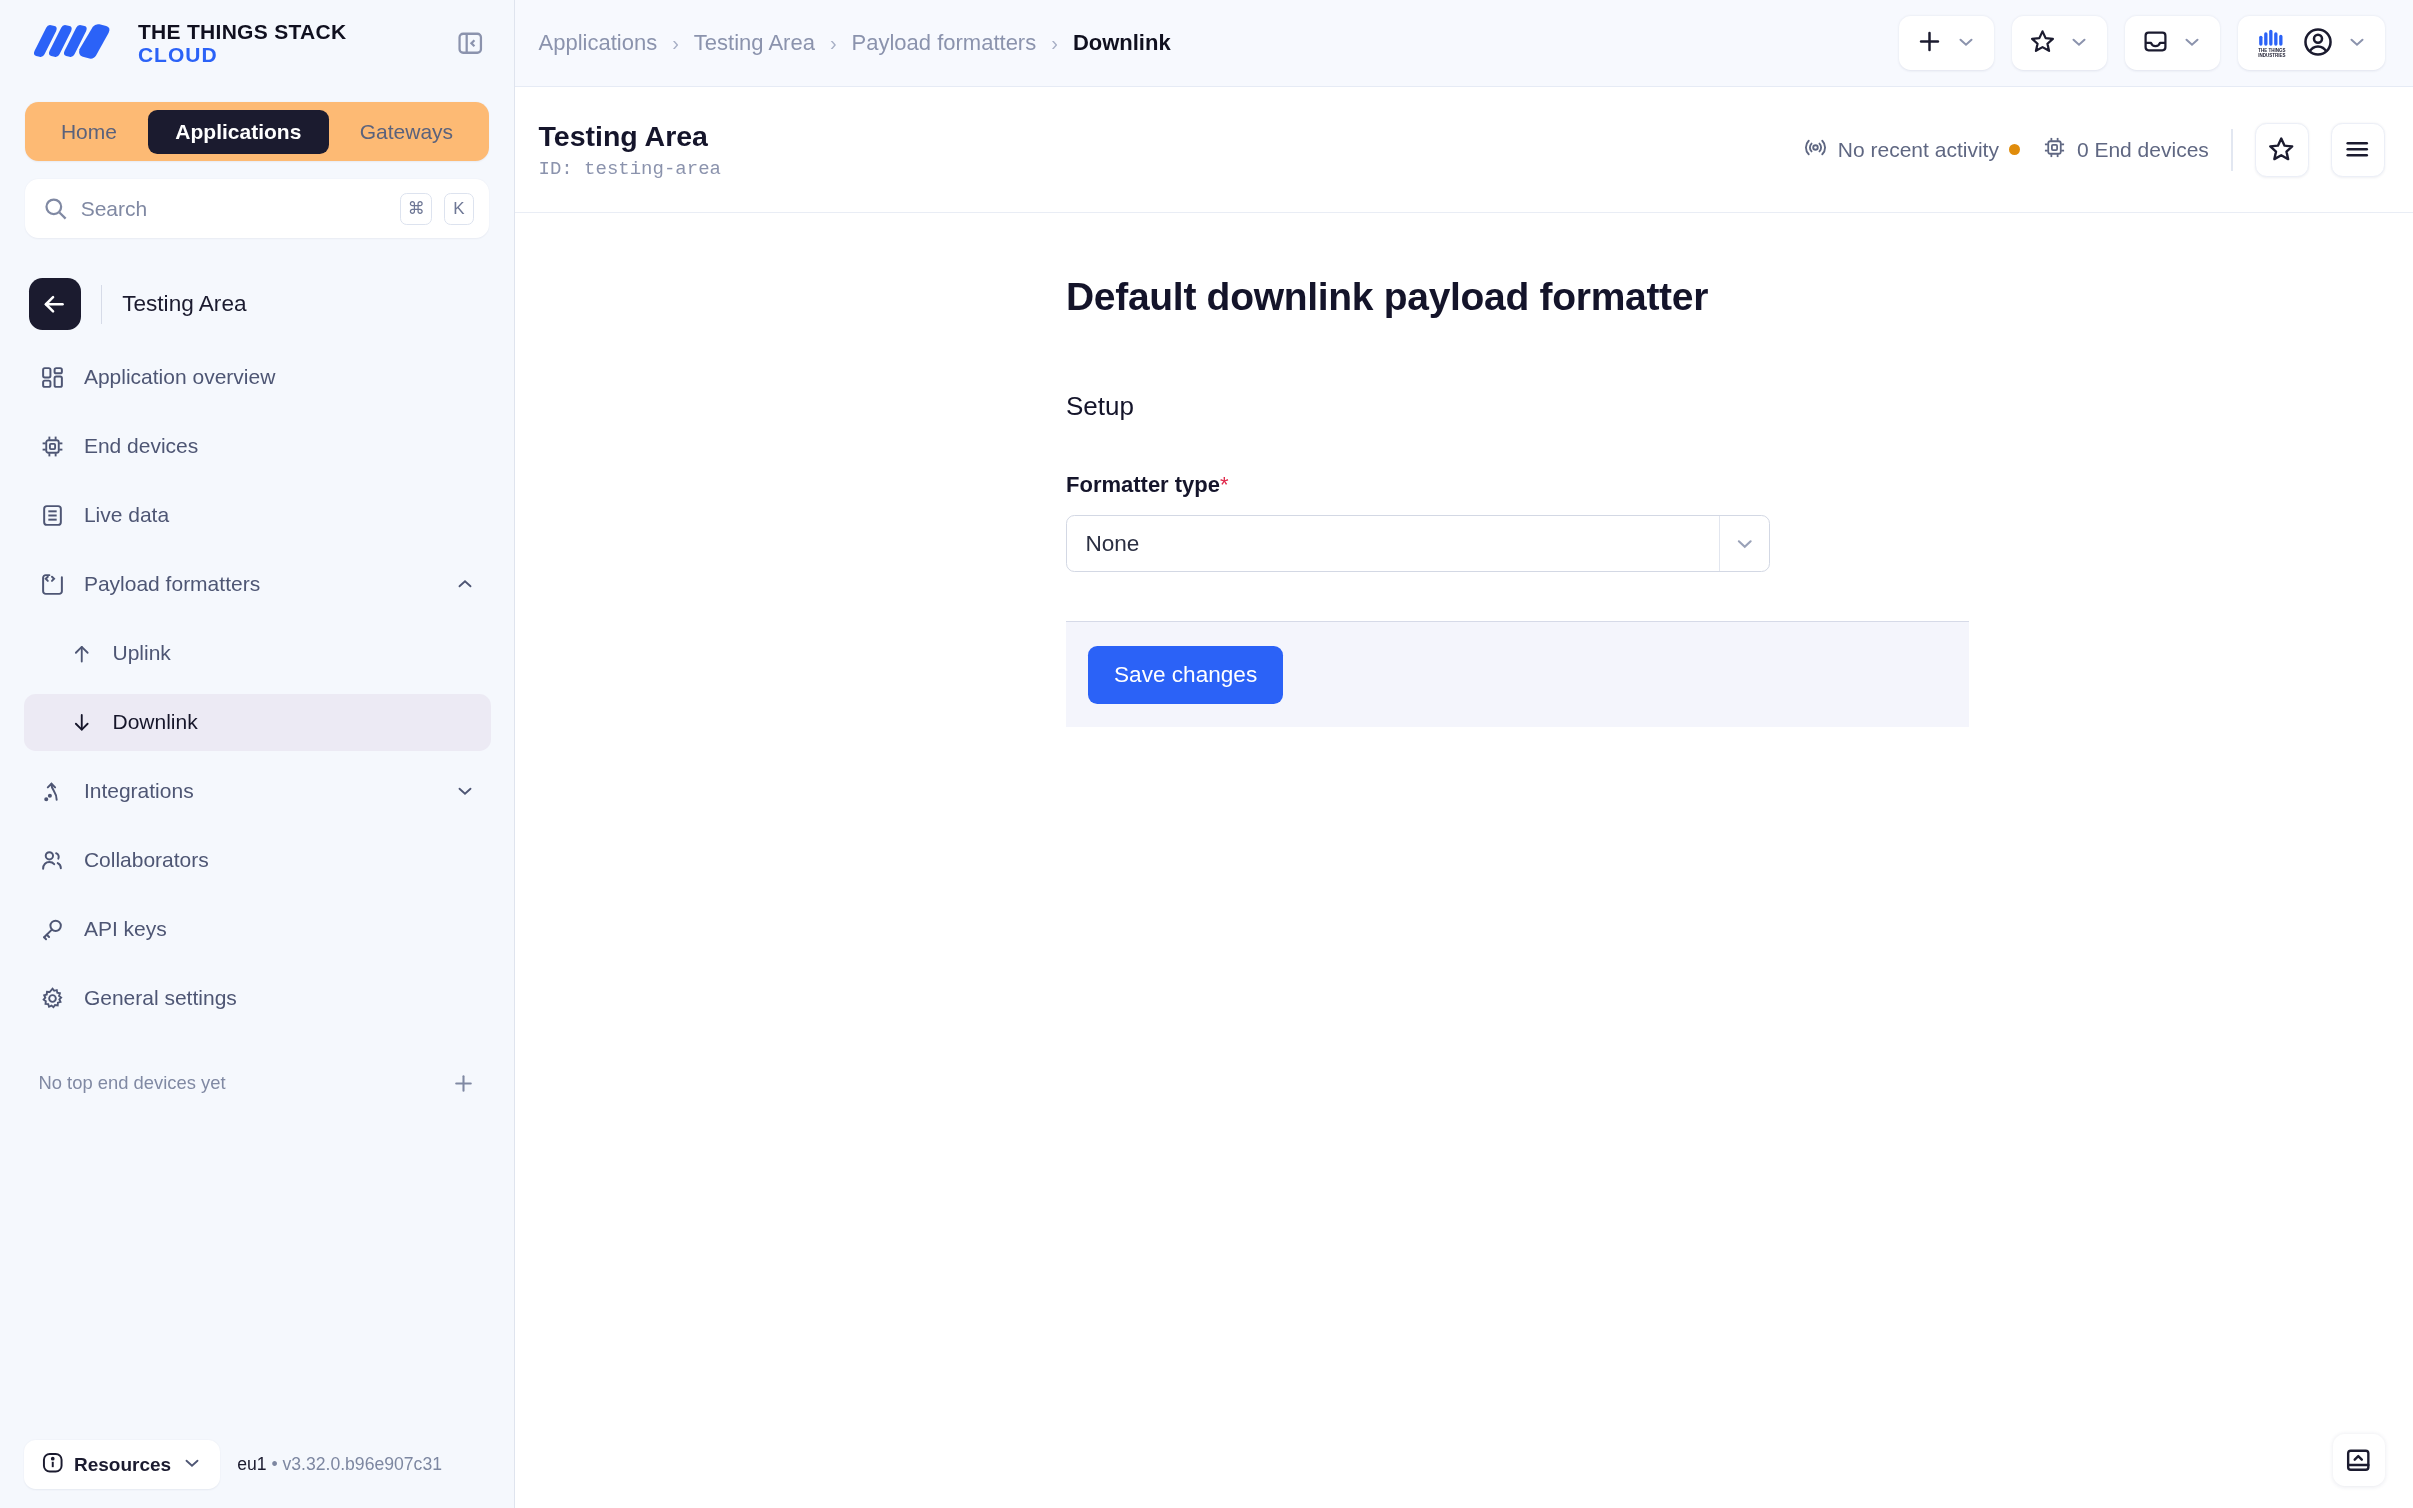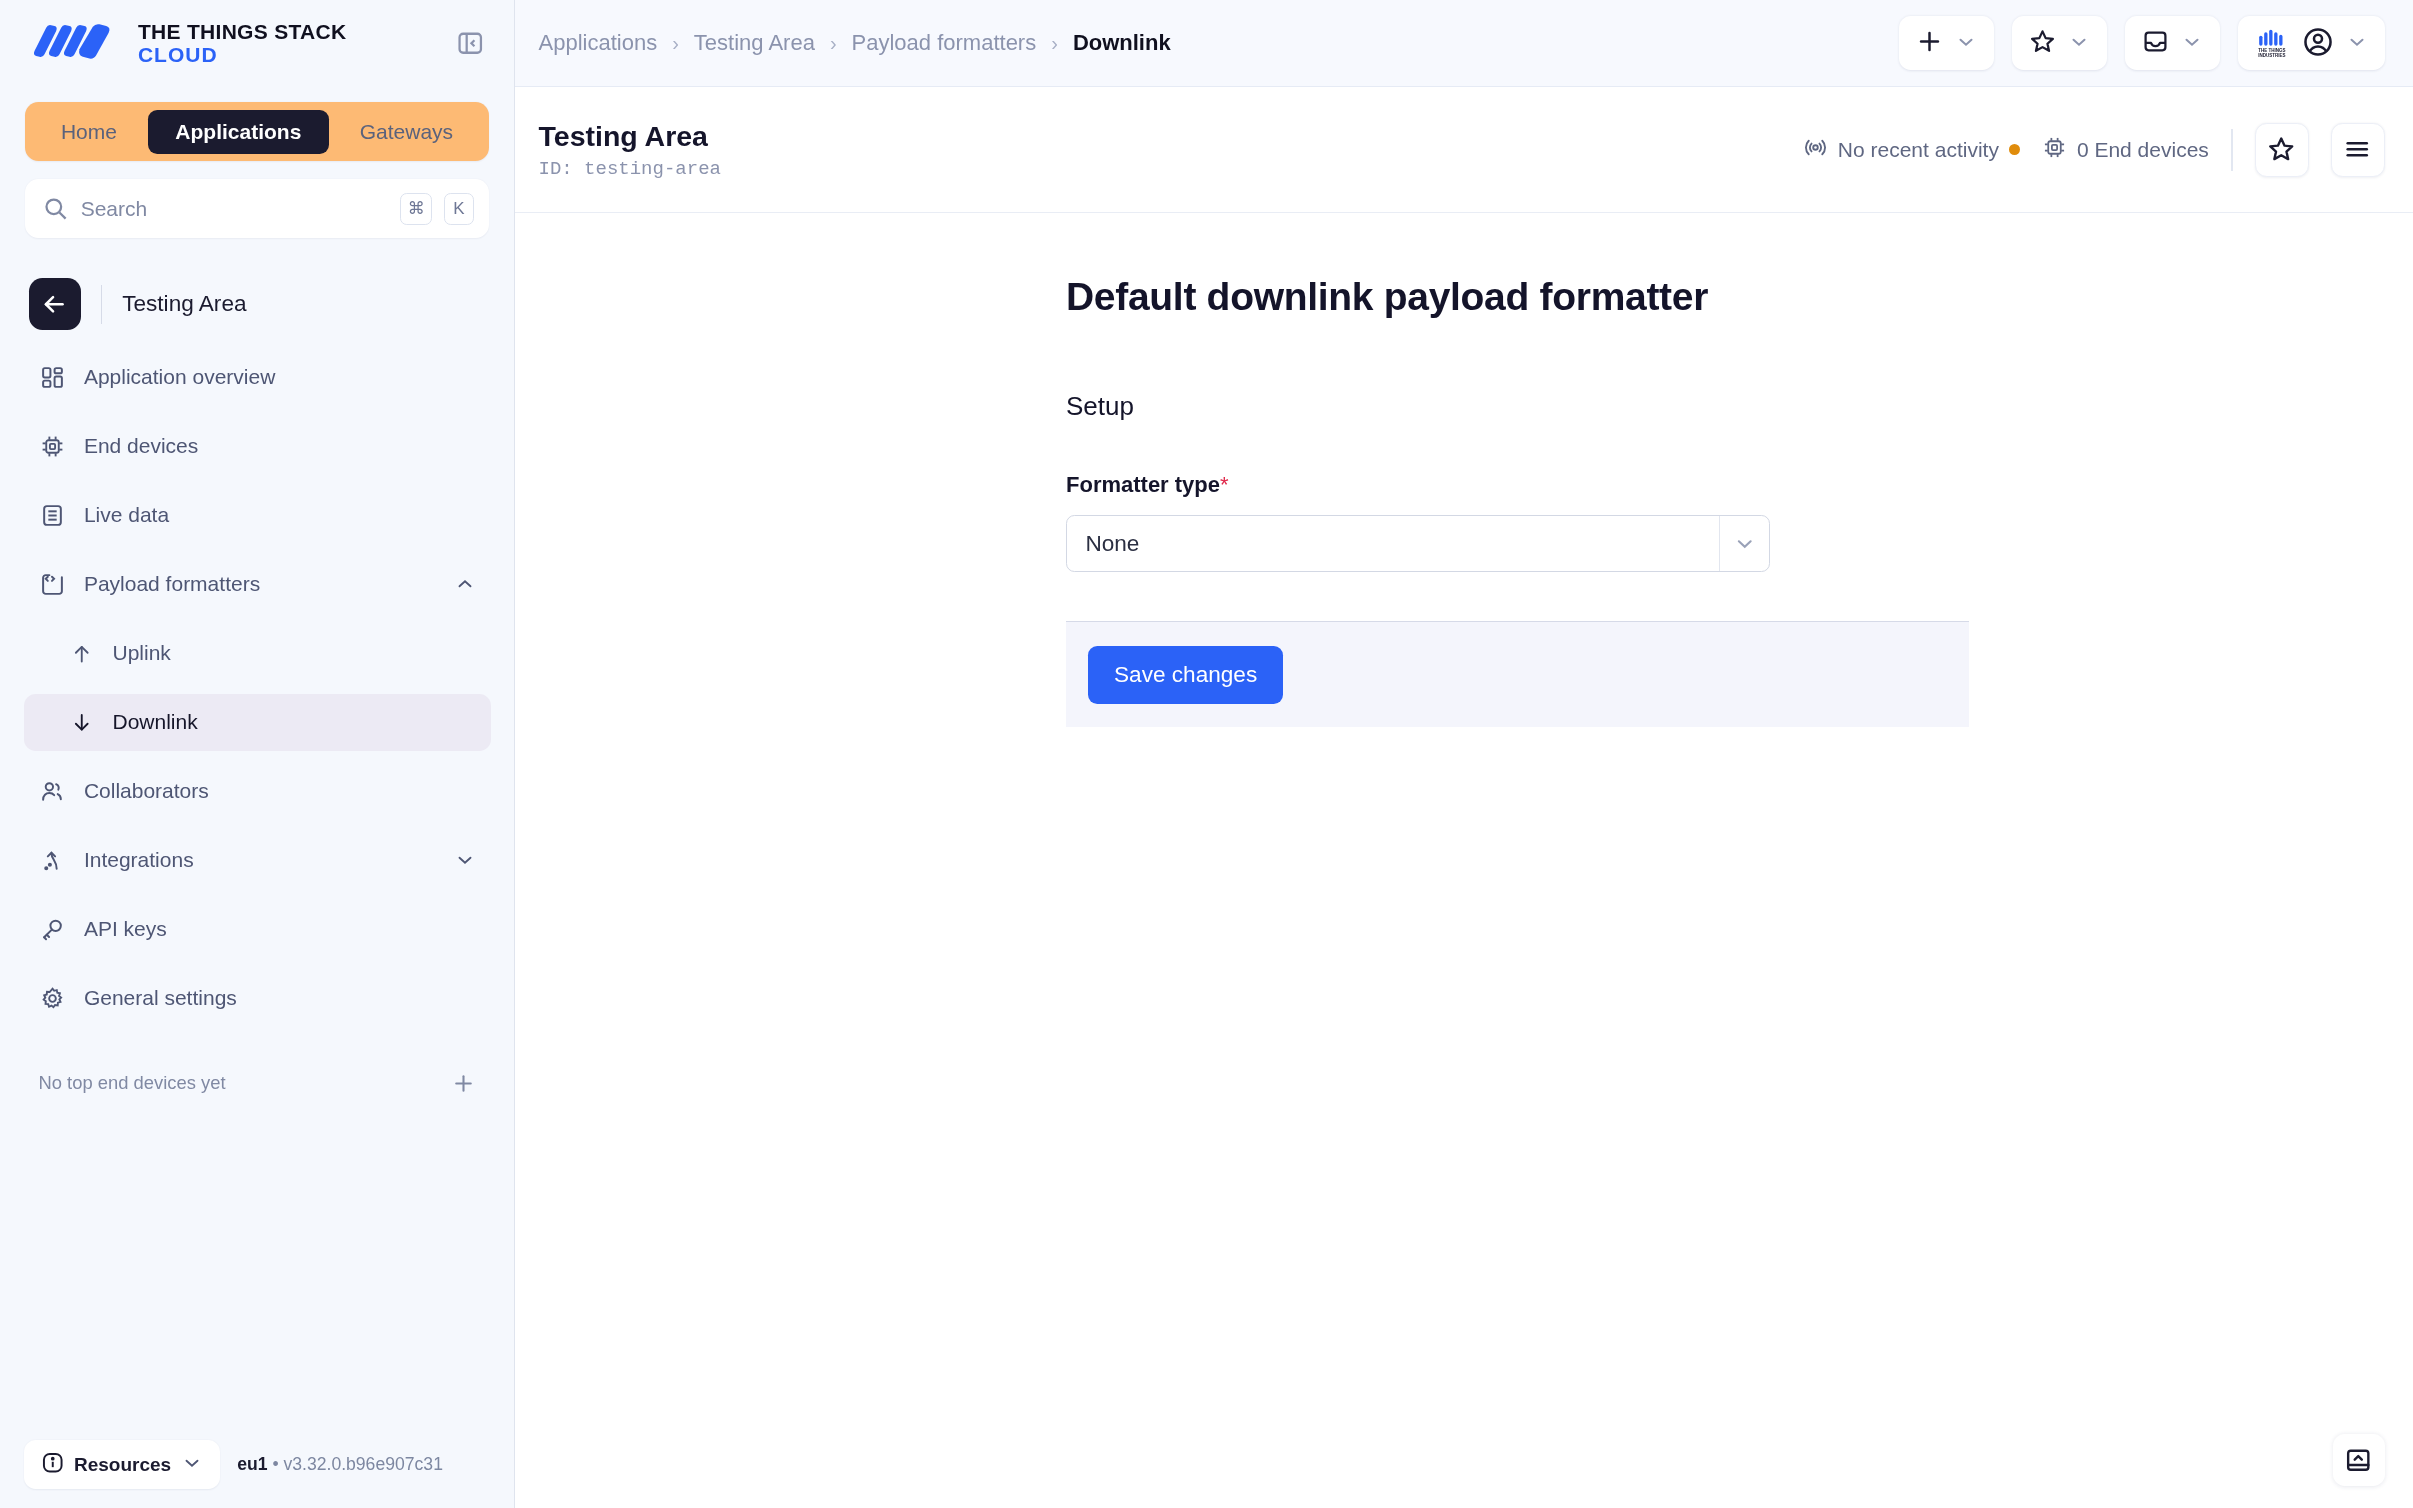--- a/index.html
+++ b/index.html
@@ -126,21 +126,21 @@
     padding: 0 23.5px;
   }
   .resources-btn {
     display: flex; align-items: center; gap: 10px;
     background: #ffffff; border-radius: 11.7px;
     padding: 11.7px 17px; cursor: pointer;
     box-shadow: 0 0.8px 1.7px rgba(30,40,90,0.07);
   }
   .resources-label { font-size: 19px; font-weight: bold; color: #1b1b2f; }
   .version-text { font-size: 17.6px; color: #7d87a1; white-space: nowrap; }
-  .version-region { font-weight: bold; color: #1b1b2f; }
+  .version-region { font-weight: normal; color: #1b1b2f; }
 
   
   .main { flex: 1; display: flex; flex-direction: column; min-width: 0; position: relative; }
 
   .breadcrumb-bar {
     height: 87px; background: #f7f9fe;
     display: flex; align-items: center;
     padding: 0 28.5px 0 23.5px;
     border-bottom: 1.7px solid #e6ebf5;
     gap: 0;
@@ -362,44 +362,44 @@
             <line x1="12" y1="4" x2="12" y2="19"></line>
               <polyline points="6,13 12,19 18,13"></polyline>
           </svg>
         </span>
         <span>Downlink</span>
       </div>
 
       <div class="nav-item">
         <span class="nav-ico">
           <svg width="25" height="25" viewBox="0 0 24 24" fill="none" stroke="#4e5674" stroke-width="1.9" stroke-linecap="round">
+            <path d="M16 20 C16 12 11 11 11 5"></path>
+              <polyline points="7.5,8 11,4.5 14.5,8"></polyline>
+            <circle cx="6" cy="19.5" r="1"></circle>
+              <circle cx="9.5" cy="16" r="1"></circle>
+          </svg>
+        </span>
+        <span>Integrations</span>
+        <span class="chev">
+          <svg width="22" height="22" viewBox="0 0 24 24" fill="none" stroke="#4e5674" stroke-width="2" stroke-linecap="round">
+              <polyline points="6,9.5 12,15 18,9.5"></polyline>
+            </svg>
+        </span>
+      </div>
+
+      <div class="nav-item">
+        <span class="nav-ico">
+          <svg width="25" height="25" viewBox="0 0 24 24" fill="none" stroke="#4e5674" stroke-width="1.9" stroke-linecap="round">
             <circle cx="9" cy="7.5" r="3.5"></circle>
               <path d="M3 20 C3 15.8 5.7 13.5 9 13.5 C11 13.5 12.6 14.3 13.6 15.5"></path>
             <path d="M15.5 5 C17.6 5.6 18.6 8.2 17.6 10.2"></path>
               <path d="M17 14.5 C19 15.4 20 17.2 20 19.5"></path>
           </svg>
         </span>
         <span>Collaborators</span>
-      </div>
-
-      <div class="nav-item">
-        <span class="nav-ico">
-          <svg width="25" height="25" viewBox="0 0 24 24" fill="none" stroke="#4e5674" stroke-width="1.9" stroke-linecap="round">
-            <path d="M16 20 C16 12 11 11 11 5"></path>
-              <polyline points="7.5,8 11,4.5 14.5,8"></polyline>
-            <circle cx="6" cy="19.5" r="1"></circle>
-              <circle cx="9.5" cy="16" r="1"></circle>
-          </svg>
-        </span>
-        <span>Integrations</span>
-        <span class="chev">
-          <svg width="22" height="22" viewBox="0 0 24 24" fill="none" stroke="#4e5674" stroke-width="2" stroke-linecap="round">
-              <polyline points="6,9.5 12,15 18,9.5"></polyline>
-            </svg>
-        </span>
       </div>
 
       <div class="nav-item">
         <span class="nav-ico">
           <svg width="25" height="25" viewBox="0 0 24 24" fill="none" stroke="#4e5674" stroke-width="1.9" stroke-linecap="round">
             <circle cx="15" cy="8.5" r="5"></circle>
               <line x1="11.4" y1="12.1" x2="4" y2="19.5"></line>
             <line x1="6.5" y1="17" x2="8.7" y2="19.2"></line>
               <line x1="4" y1="19.5" x2="5.8" y2="21.3"></line>
           </svg>

